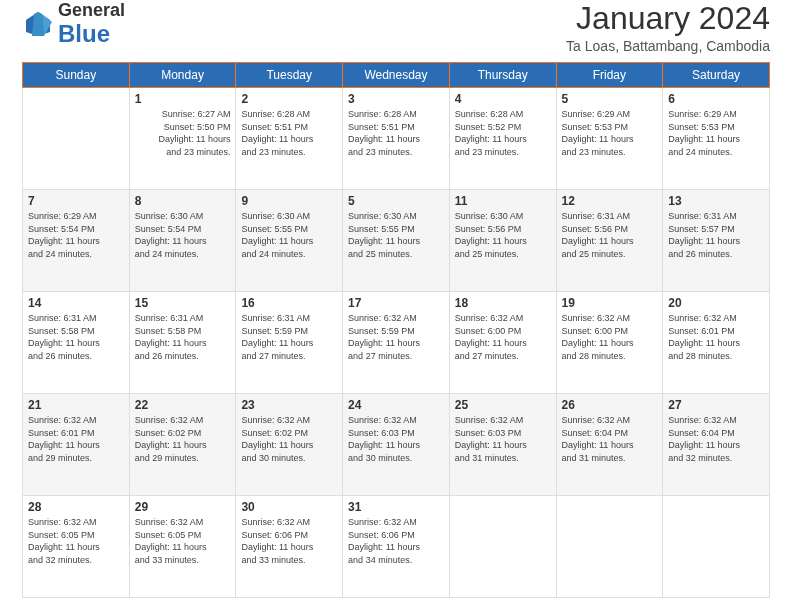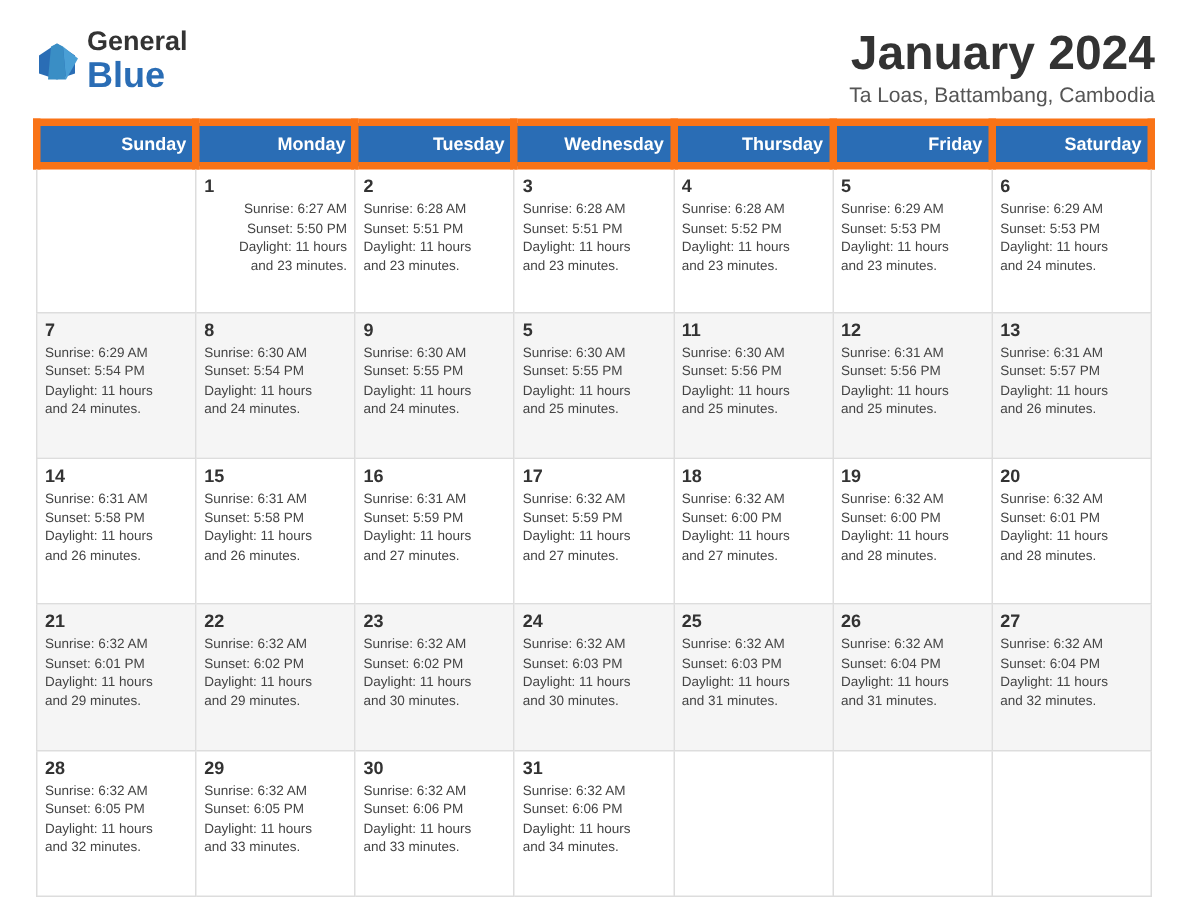--- a/index.html
+++ b/index.html
@@ -6,21 +6,21 @@
     body {
       font-family: Arial, sans-serif;
       background: #fff;
       width: 792px;
       height: 612px;
       overflow: hidden;
     }
     .page {
       width: 792px;
       height: 612px;
-      padding: 18px 22px 14px 22px;
+      padding: 1px 22px 14px 22px;
       display: flex;
       flex-direction: column;
     }
     .header {
       display: flex;
       justify-content: space-between;
       align-items: flex-start;
       margin-bottom: 8px;
     }
     .logo {
@@ -46,44 +46,44 @@
     .logo-icon {
       width: 32px;
       height: 32px;
       margin-right: 4px;
     }
     .title-area {
       text-align: right;
     }
     .month-title {
       font-size: 32px;
-      font-weight: bold;
+      font-weight: normal;
       color: #333;
       line-height: 1.1;
     }
     .location {
       font-size: 14px;
       color: #555;
       margin-top: 2px;
     }
     .calendar {
       flex: 1;
       border: 1px solid #ccc;
       border-collapse: collapse;
       width: 100%;
       table-layout: fixed;
     }
     .calendar th {
       background-color: #2a6db5;
       color: #fff;
       font-size: 12px;
-      font-weight: bold;
+      font-weight: normal;
       padding: 5px 4px;
-      border: 5px solid #f97316;
-      text-align: right;
+      border: 1px solid #f97316;
+      text-align: center;
     }
     .calendar td {
       vertical-align: top;
       border: 1px solid #ddd;
       padding: 4px 5px;
       font-size: 9.5px;
       color: #333;
       height: 82px;
     }
     .day-num {

